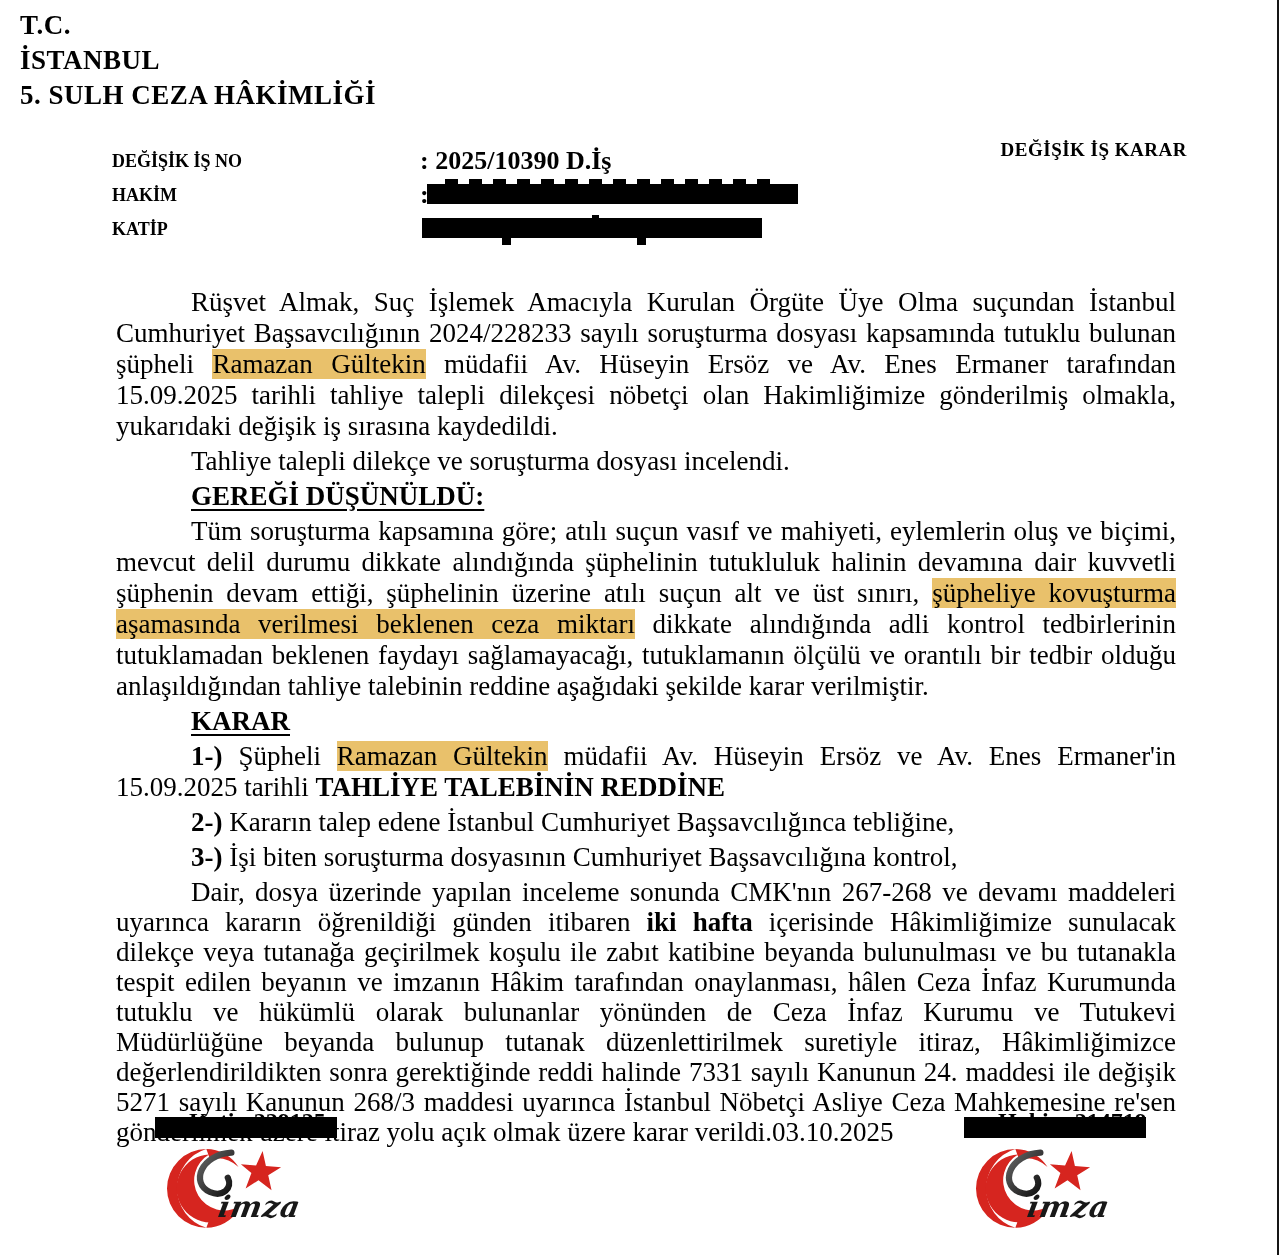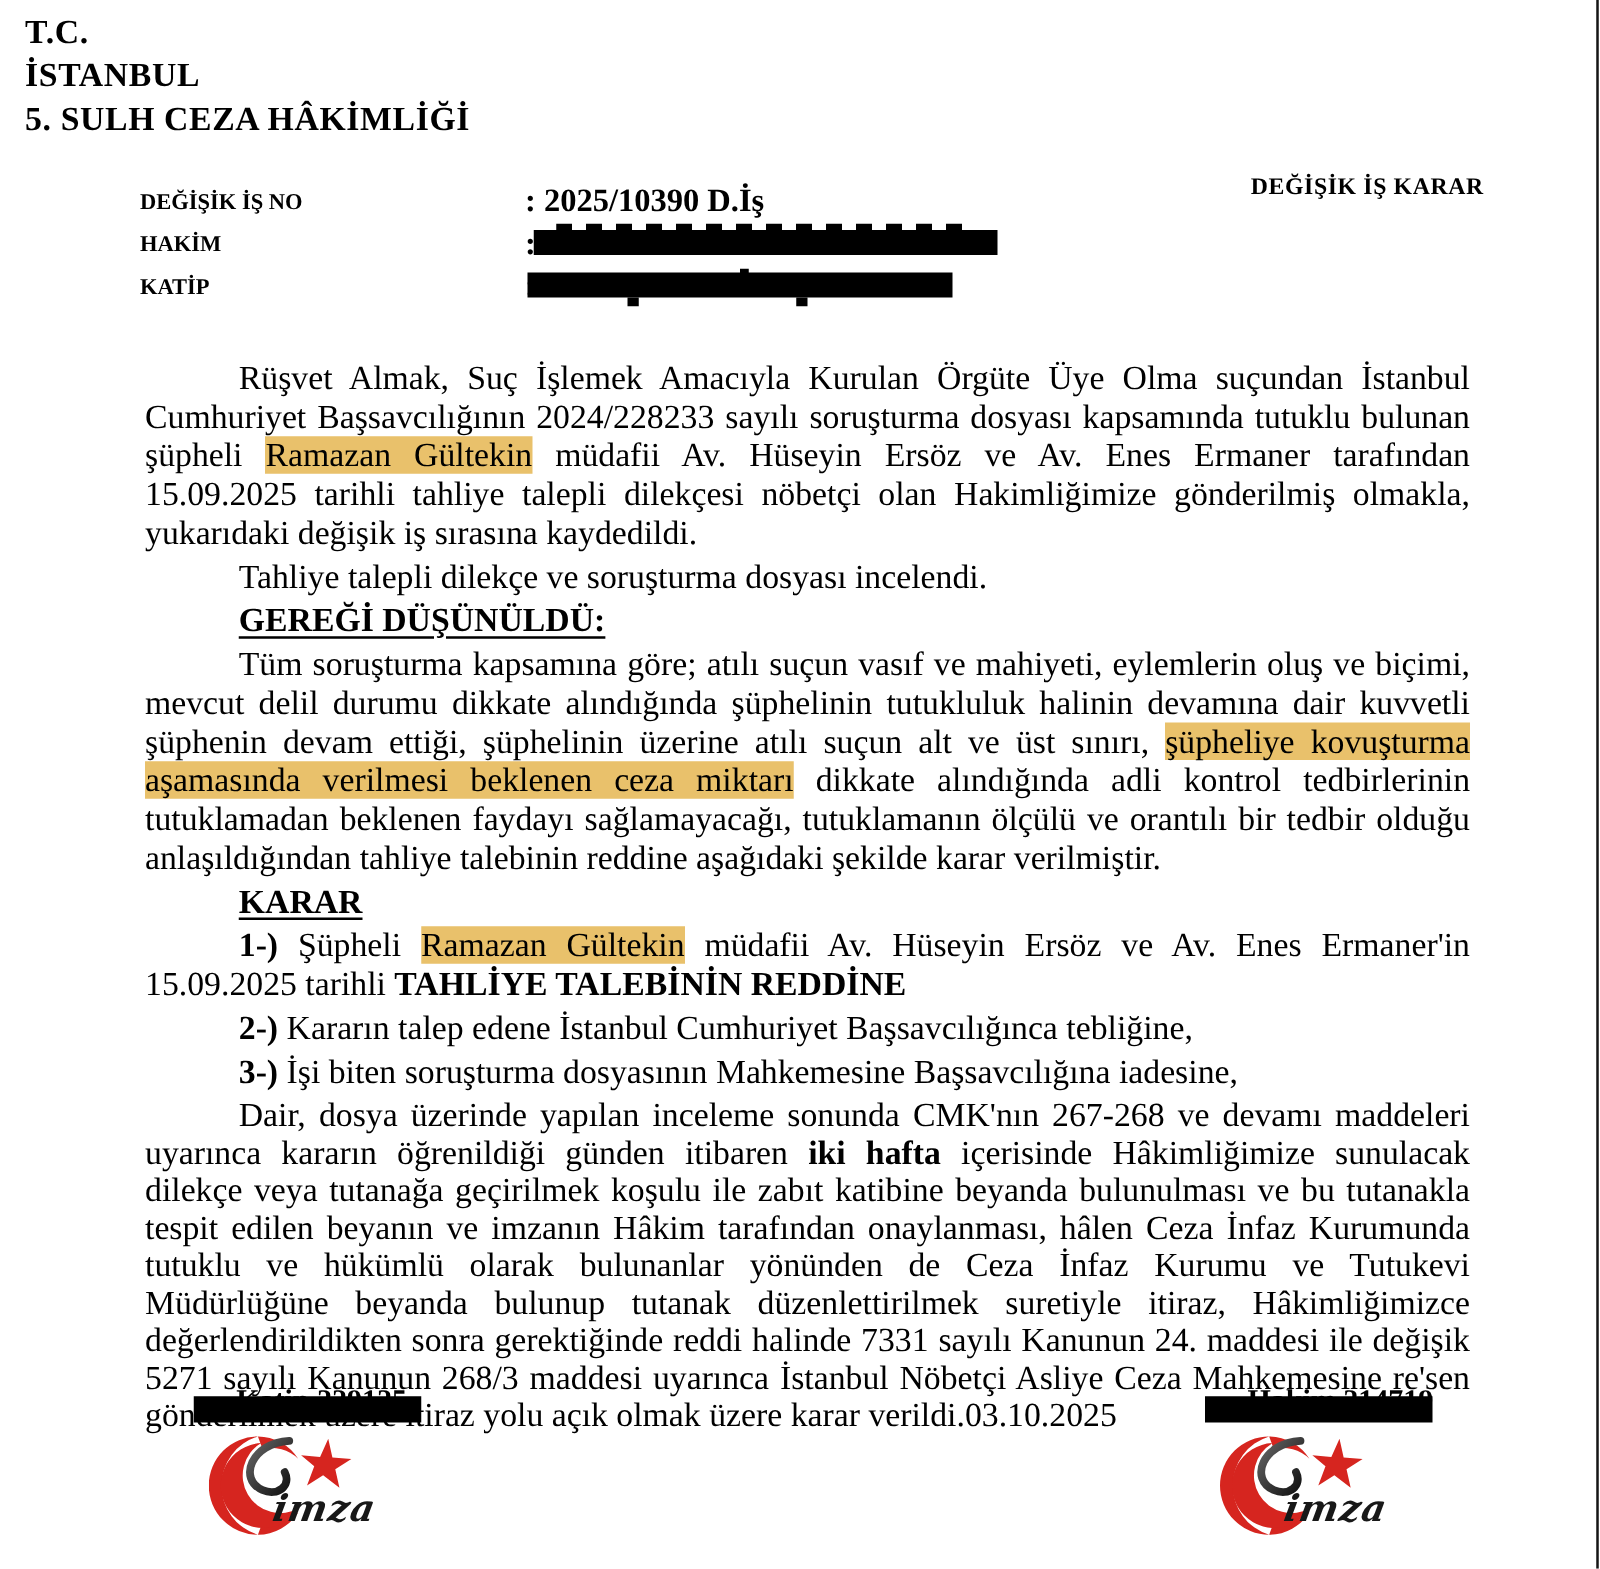--- a/index.html
+++ b/index.html
@@ -125,21 +125,21 @@
   </div>
 
   <div class="body-text">
     <p><span>Rüşvet Almak, Suç İşlemek Amacıyla Kurulan Örgüte Üye Olma suçundan İstanbul Cumhuriyet Başsavcılığının 2024/228233 sayılı soruşturma dosyası kapsamında tutuklu bulunan şüpheli </span><span class="seg-hl">Ramazan Gültekin</span><span> müdafii Av. Hüseyin Ersöz ve Av. Enes Ermaner tarafından 15.09.2025 tarihli tahliye talepli dilekçesi nöbetçi olan Hakimliğimize gönderilmiş olmakla, yukarıdaki değişik iş sırasına kaydedildi.</span></p>
     <p><span>Tahliye talepli dilekçe ve soruşturma dosyası incelendi.</span></p>
     <p class="heading"><span>GEREĞİ DÜŞÜNÜLDÜ:</span></p>
     <p><span>Tüm soruşturma kapsamına göre; atılı suçun vasıf ve mahiyeti, eylemlerin oluş ve biçimi, mevcut delil durumu dikkate alındığında şüphelinin tutukluluk halinin devamına dair kuvvetli şüphenin devam ettiği, şüphelinin üzerine atılı suçun alt ve üst sınırı, </span><span class="seg-hl">şüpheliye kovuşturma aşamasında verilmesi beklenen ceza miktarı</span><span> dikkate alındığında adli kontrol tedbirlerinin tutuklamadan beklenen faydayı sağlamayacağı, tutuklamanın ölçülü ve orantılı bir tedbir olduğu anlaşıldığından tahliye talebinin reddine aşağıdaki şekilde karar verilmiştir.</span></p>
     <p class="heading mt6"><span>KARAR</span></p>
     <p><span class="seg-b">1-)</span><span> Şüpheli </span><span class="seg-hl">Ramazan Gültekin</span><span> müdafii Av. Hüseyin Ersöz ve Av. Enes Ermaner'in 15.09.2025 tarihli </span><span class="seg-b">TAHLİYE TALEBİNİN REDDİNE</span></p>
     <p class="mt6"><span class="seg-b">2-)</span><span> Kararın talep edene İstanbul Cumhuriyet Başsavcılığınca tebliğine,</span></p>
-    <p class="mt8"><span class="seg-b">3-)</span><span> İşi biten soruşturma dosyasının Mahkemesine Başsavcılığına iadesine,</span></p>
+    <p class="mt8"><span class="seg-b">3-)</span><span> İşi biten soruşturma dosyasının Cumhuriyet Başsavcılığına kontrol,</span></p>
     <p class="mt10 lh30"><span>Dair, dosya üzerinde yapılan inceleme sonunda CMK'nın 267-268 ve devamı maddeleri uyarınca kararın öğrenildiği günden itibaren </span><span class="seg-b">iki hafta</span><span> içerisinde Hâkimliğimize sunulacak dilekçe veya tutanağa geçirilmek koşulu ile zabıt katibine beyanda bulunulması ve bu tutanakla tespit edilen beyanın ve imzanın Hâkim tarafından onaylanması, hâlen Ceza İnfaz Kurumunda tutuklu ve hükümlü olarak bulunanlar yönünden de Ceza İnfaz Kurumu ve Tutukevi Müdürlüğüne beyanda bulunup tutanak düzenlettirilmek suretiyle itiraz, Hâkimliğimizce değerlendirildikten sonra gerektiğinde reddi halinde 7331 sayılı Kanunun 24. maddesi ile değişik 5271 sayılı Kanunun 268/3 maddesi uyarınca İstanbul Nöbetçi Asliye Ceza Mahkemesine re'sen gönderilmek üzere itiraz yolu açık olmak üzere karar verildi.03.10.2025</span></p>
   </div>
 
   <svg width="0" height="0" style="position:absolute" aria-hidden="true">
     <defs>
       <linearGradient id="swooshGrad" x1="0" y1="0" x2="1" y2="1">
         <stop offset="0" stop-color="#666"></stop>
         <stop offset="1" stop-color="#111"></stop>
       </linearGradient>
       <symbol id="eimza" viewBox="0 0 170 95">

